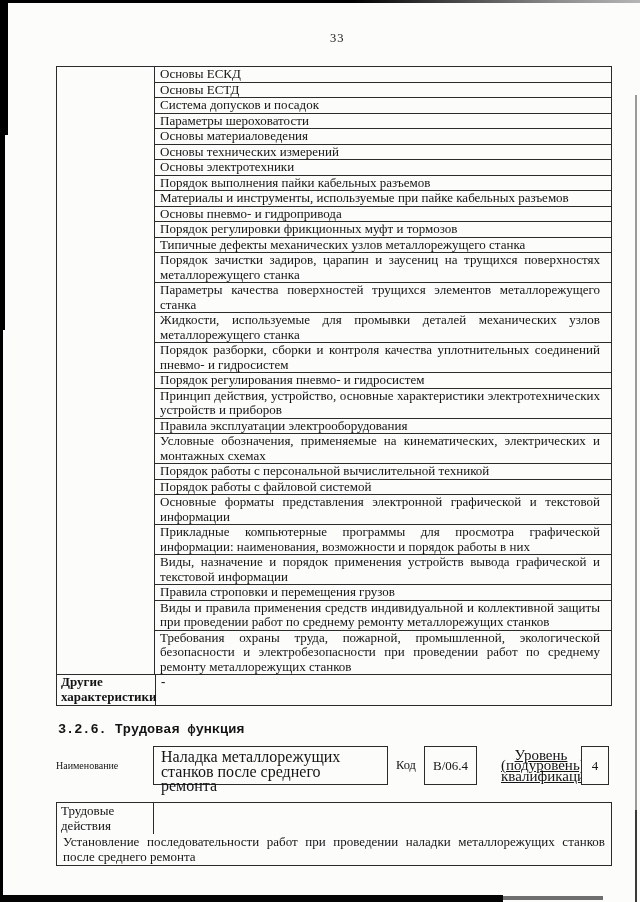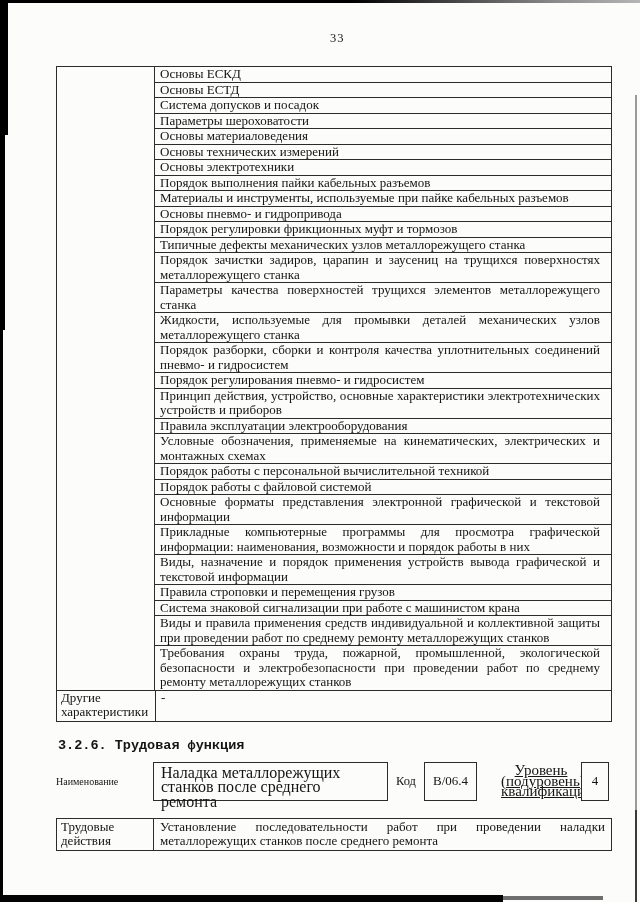--- a/index.html
+++ b/index.html
@@ -39,21 +39,21 @@
   .t1-main { display: flex; }
   .t1-leftcol { width: 97px; border-right: 1px solid #2b2b2b; flex: 0 0 auto; }
   .t1-rightcol { flex: 1 1 auto; min-width: 0; }
   .k-cell {
     border-bottom: 1px solid #2b2b2b;
     font-size: 13px; line-height: 14.5px;
     padding: 0 11px 0 5px;
     text-align: justify;
   }
   .k-cell:last-child { border-bottom: none; }
-  .t1-other { display: flex; border-top: 1px solid #2b2b2b; }
+  .t1-other { display: flex; border-top: 1px solid #2b2b2b; font-weight: bold; }
   .t1-other .t1-leftcol {
     font-size: 13px; line-height: 14.5px; padding: 0 2px 1px 4px;
     width: 92px;
   }
   .other-value { font-size: 13px; line-height: 14.5px; padding: 0 5px; }
 
   
   .heading {
     margin: 16px 0 0 2px;
     font-size: 13.5px; font-weight: bold; line-height: 15px; font-family: Liberation Mono, monospace;
@@ -83,21 +83,21 @@
     width: 104px; flex: 0 0 auto; font-size: 15px; line-height: 10.6px;
     display: flex; align-items: center; justify-content: flex-end; text-align: center; text-decoration: underline;
   }
   .t2-levellabel span { width: 80px; display: inline-block; }
   .t2-level {
     width: 28px; flex: 0 0 auto; font-size: 13px;
     display: flex; align-items: center; justify-content: center;
   }
 
   
-  .t3 { margin-top: 17px; border: 1px solid #2b2b2b; width: 554px; display: flex; }
+  .t3 { margin-top: 17px; border: 1px solid #2b2b2b; width: 554px; display: flex; flex-direction: column; }
   .t3-left {
     width: 97px; flex: 0 0 auto; border-right: 1px solid #2b2b2b;
     font-size: 13px; line-height: 14.5px; padding: 1px 2px 1px 4px;
     box-sizing: border-box;
   }
   .t3-right {
     flex: 1 1 auto; min-width: 0;
     font-size: 13px; line-height: 14.5px; padding: 1px 6px 1px 6px;
     text-align: justify;
   }
@@ -143,21 +143,20 @@
           <div class="k-cell">Порядок регулирования пневмо- и гидросистем</div>
           <div class="k-cell">Принцип действия, устройство, основные характеристики электротехнических устройств и приборов</div>
           <div class="k-cell">Правила эксплуатации электрооборудования</div>
           <div class="k-cell">Условные обозначения, применяемые на кинематических, электрических и монтажных схемах</div>
           <div class="k-cell">Порядок работы с персональной вычислительной техникой</div>
           <div class="k-cell">Порядок работы с файловой системой</div>
           <div class="k-cell">Основные форматы представления электронной графической и текстовой информации</div>
           <div class="k-cell">Прикладные компьютерные программы для просмотра графической информации: наименования, возможности и порядок работы в них</div>
           <div class="k-cell">Виды, назначение и порядок применения устройств вывода графической и текстовой информации</div>
           <div class="k-cell">Правила строповки и перемещения грузов</div>
-          <div class="k-cell">Система знаковой сигнализации при работе с машинистом крана</div>
           <div class="k-cell">Виды и правила применения средств индивидуальной и коллективной защиты при проведении работ по среднему ремонту металлорежущих станков</div>
           <div class="k-cell">Требования охраны труда, пожарной, промышленной, экологической безопасности и электробезопасности при проведении работ по среднему ремонту металлорежущих станков</div>
         </div>
       </div>
       <div class="t1-other">
         <div class="t1-leftcol">Другие характеристики</div>
         <div class="other-value">-</div>
       </div>
     </div>
 

